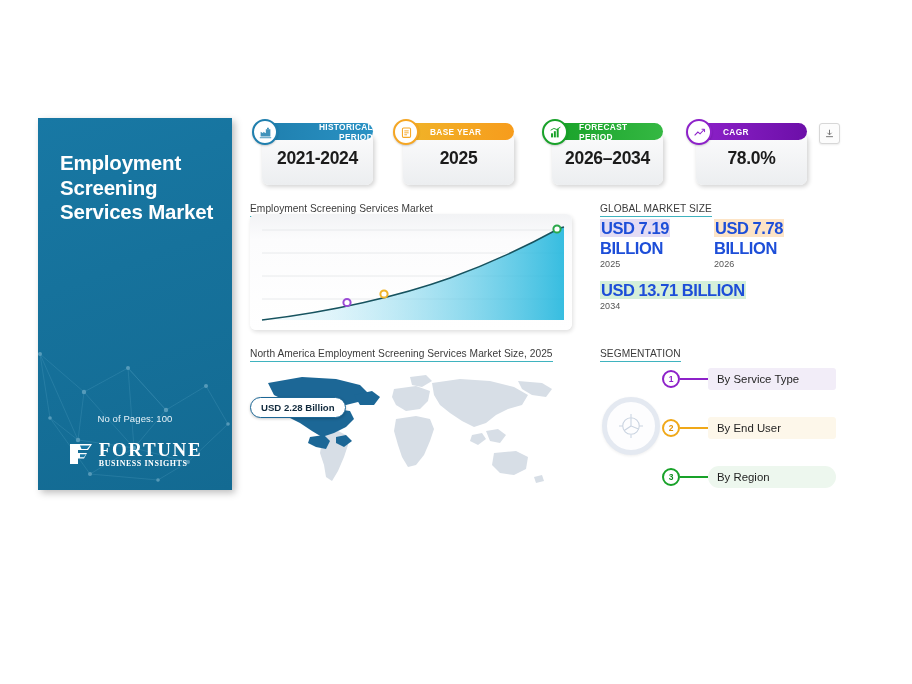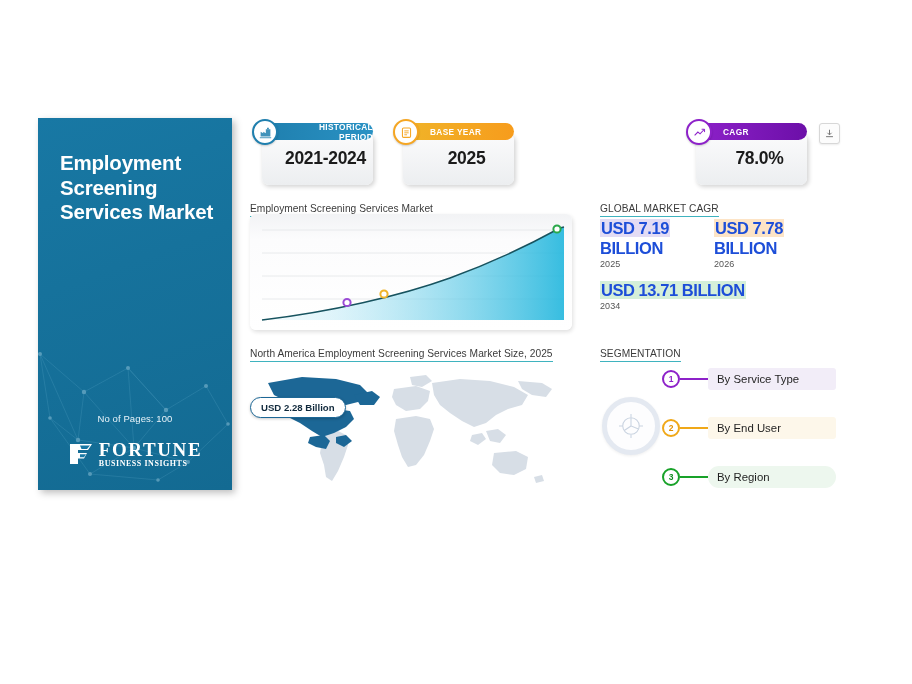--- a/index.html
+++ b/index.html
@@ -57,21 +57,21 @@
     padding-left:26px;box-sizing:border-box;
   }
   .badge-ring{
     position:absolute;left:4px;top:-4px;width:26px;height:26px;border-radius:50%;
     background:#ffffff;border:2.6px solid #ccc;box-sizing:border-box;
     display:flex;align-items:center;justify-content:center;
     box-shadow:0 1px 2px rgba(0,0,0,.18);
   }
   .badge-ring svg{width:13px;height:13px;}
   .badge-value{
-    position:absolute;left:22px;top:25px;width:111px;text-align:center;
+    position:absolute;left:14px;top:25px;width:111px;text-align:center;
     font-size:17.5px;font-weight:bold;color:#1b1b1b;letter-spacing:-.3px;
   }
   .badge.b0 {left:0px;}
   .badge.b1 {left:141px;}
   .badge.b2 {left:290px;}
   .badge.b3 {left:434px;}
 
   .download-btn{
     position:absolute;left:571px;top:5px;width:19px;height:19px;
     border:1px solid #d7d7d7;border-radius:3px;background:#fcfcfc;
@@ -217,20 +217,35 @@
         </div>
         <div class="badge-ring" style="border-color:#f5a623;">
           <svg viewBox="0 0 16 16" fill="none" stroke="#f5a623" stroke-width="1.3">
             <rect x="3" y="2.5" width="10" height="11.5" rx="1.4"></rect>
             <path d="M5.3 6h5.4M5.3 8.4h5.4M5.3 10.8h3.4" stroke-width="1.15"></path>
           </svg>
         </div>
         <div class="badge-value">2025</div>
       </div>
 
+      <div class="badge b2">
+        <div class="badge-card"></div>
+        <div class="badge-pill" style="background:linear-gradient(90deg,#18a229,#35b843);">
+          <span>FORECAST PERIOD</span>
+        </div>
+        <div class="badge-ring" style="border-color:#18a229;">
+          <svg viewBox="0 0 16 16" fill="#18a229">
+            <rect x="2.5" y="9" width="2.4" height="5"></rect>
+              <rect x="6" y="6.4" width="2.4" height="7.6"></rect>
+            <rect x="9.5" y="3.6" width="2.4" height="10.4"></rect>
+            <path d="M2 5.2 L6 3 L9.6 4.3 L14 1.4" stroke="#18a229" stroke-width="1.2" fill="none"></path>
+          </svg>
+        </div>
+        <div class="badge-value">2026–2034</div>
+      </div>
 
       <div class="badge b3">
         <div class="badge-card"></div>
         <div class="badge-pill" style="background:linear-gradient(90deg,#8d21c9,#6c0fa8);">
           <span>CAGR</span>
         </div>
         <div class="badge-ring" style="border-color:#8d21c9;">
           <svg viewBox="0 0 16 16" fill="none" stroke="#8d21c9" stroke-width="1.3">
             <path d="M2 11.5 L6 7.4 L8.7 9.6 L14 4"></path>
             <path d="M10.6 4h3.6v3.5" stroke-width="1.2"></path>
@@ -274,21 +289,21 @@
         <path d="M12 106 C 80 98, 150 82, 200 64 C 250 46, 288 26, 310 14 L 314 13" fill="none" stroke="#17535f" stroke-width="1.5"></path>
         <g>
           <circle cx="97" cy="88.5" r="3.6" fill="#ffffff" stroke="#9b4bd6" stroke-width="2"></circle>
           <circle cx="134" cy="80" r="3.6" fill="#ffffff" stroke="#f0b429" stroke-width="2"></circle>
           <circle cx="307" cy="15" r="3.6" fill="#ffffff" stroke="#2aa84a" stroke-width="2"></circle>
         </g>
       </svg>
     </div>
 
     <div class="gms-head">
-      <span class="sec-head">GLOBAL MARKET CAGR</span>
+      <span class="sec-head">GLOBAL MARKET SIZE</span>
     </div>
     <div class="figs">
       <div class="fig f0">
         <div class="amt"><span class="hl" style="background:#e3dcf4;">USD 7.19</span><br><span>BILLION</span></div>
         <div class="yr">2025</div>
       </div>
       <div class="fig f1">
         <div class="amt"><span class="hl" style="background:#fde4c6;">USD 7.78</span><br><span>BILLION</span></div>
         <div class="yr">2026</div>
       </div>

